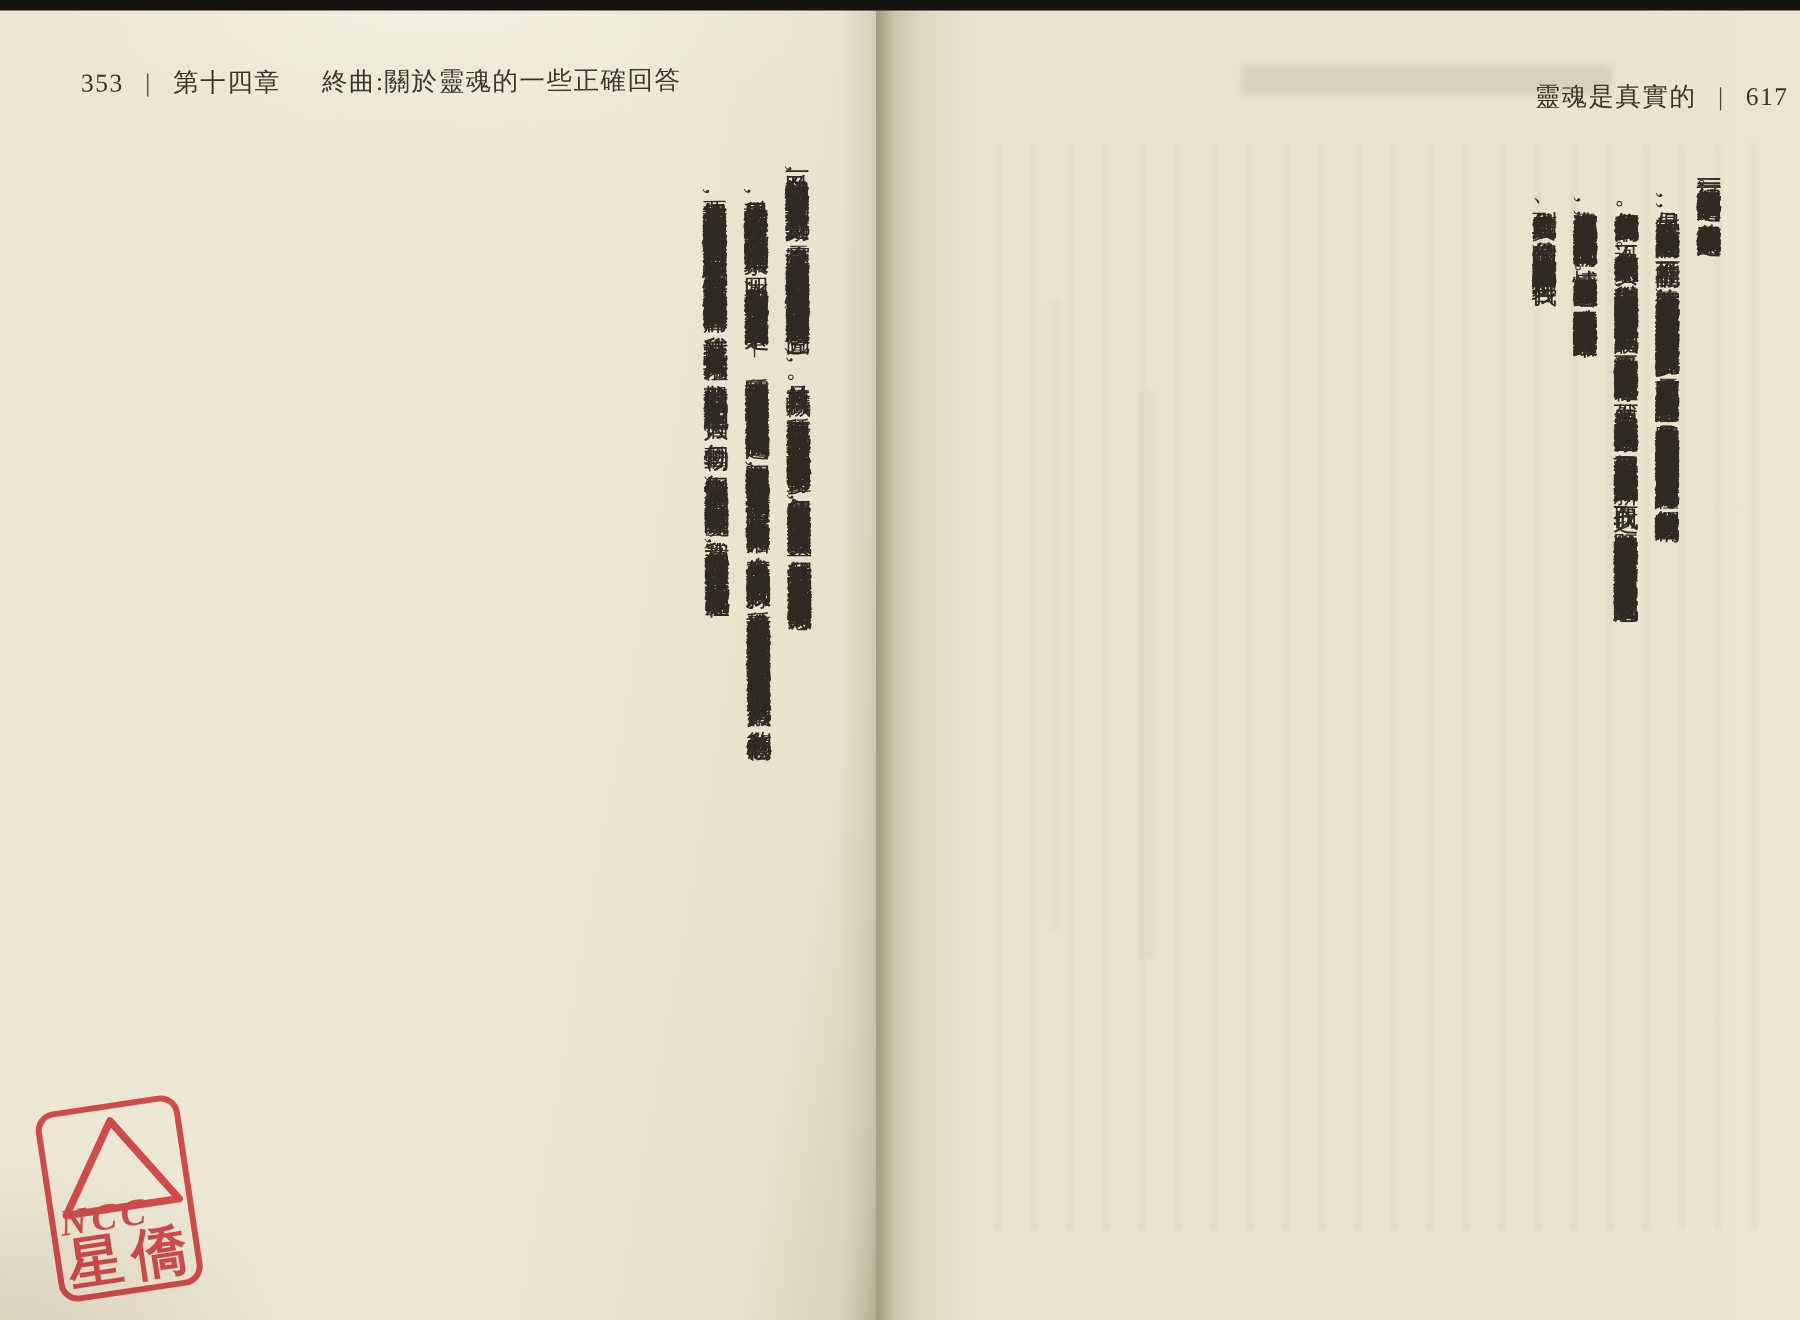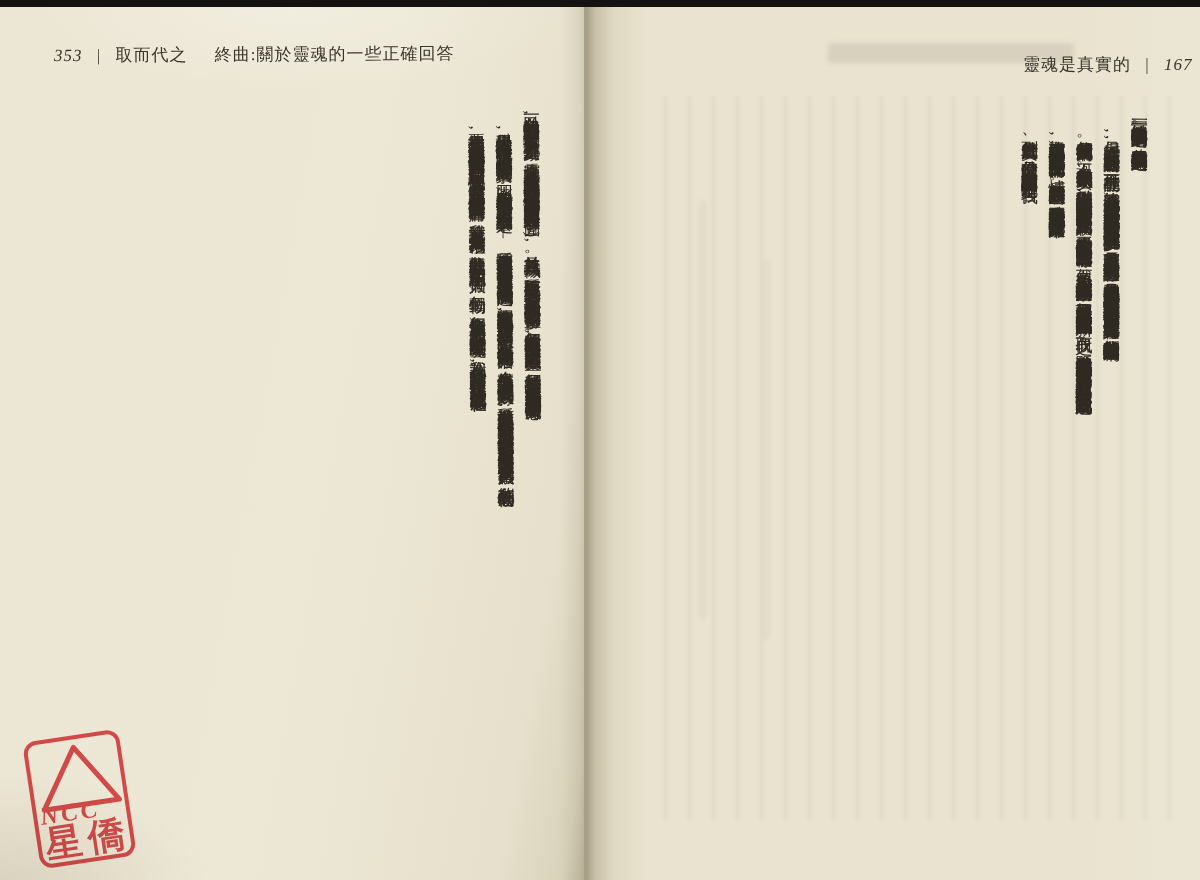--- a/index.html
+++ b/index.html
@@ -31,21 +31,21 @@
   }
   .top-strip{position:absolute;left:0;top:0;width:1200px;height:7px;background:#15130f;}
   .gutter{position:absolute;left:560px;top:6px;width:50px;height:874px;pointer-events:none;
     background:linear-gradient(90deg,rgba(90,80,55,0) 0%,rgba(90,80,55,.10) 40%,rgba(60,52,34,.16) 52%,rgba(90,80,55,.05) 70%,rgba(90,80,55,0) 100%);}
   
   .runhead{position:absolute;font-size:17px;color:#3a352b;letter-spacing:1px;white-space:nowrap;}
   .runhead-left{left:54px;top:43px;transform:rotate(-.3deg);}
   .runhead-right{left:1023px;top:53px;}
   .runhead .sep{margin:0 9px;color:#4a453a;}
   .runhead .chapter{margin-right:22px;}
-  .pageno{font-family:"Liberation Serif",serif;font-style:italic;}
+  .pageno{font-family:"Liberation Serif",serif;}
   
   .vtext{
     position:absolute;writing-mode:vertical-rl;text-orientation:mixed;
     color:#302b23;font-size:17px;text-align:start;
   }
   .vtext p{margin:0;padding:0;}
   .vtext p.indent{text-indent:1em;}
   .vtext-left{
     left:50px;top:104px;width:497px;height:712px;
     line-height:27.5px;letter-spacing:.7px;transform:rotate(-.35deg);
@@ -88,28 +88,28 @@
   <div class="gutter"></div>
   <div class="top-strip"></div>
 
   <div class="ghost ghost-header"></div>
   <div class="ghost ghost-col-a"></div>
   <div class="ghost ghost-col-b"></div>
 
   <div class="runhead runhead-left">
     <span class="pageno">353</span>
     <span class="sep">|</span>
-    <span class="chapter">取而代之</span>
+    <span class="chapter">第十四章</span>
     <span class="chap-title">終曲:關於靈魂的一些正確回答</span>
   </div>
 
   <div class="runhead runhead-right">
     <span class="book-title">靈魂是真實的</span>
     <span class="sep">|</span>
-    <span class="pageno">167</span>
+    <span class="pageno">617</span>
   </div>
 
   <div class="vtext vtext-right">
       <p>一切可能地分清這一事物與那一事物之間的區別。這些手段都是用來找出事物之間的差異。</p>
       <p class="indent">但是,在研究靈魂時,客觀的證據是不存在的、且不可能存在的。靈魂既不能分成部分,也不能分成單個的靈魂;這也是試圖客觀看待靈魂而造成的另一個誤區,也就是說,企圖像計算肉體那樣一個個地計算靈魂的多少。靈魂是真實而主觀的;沒有人能夠用客觀事實證明它的存在。凡是企圖把靈魂客觀化的問題無疑就是錯誤的問題,而凡是研究靈魂獨特活動的問題就無疑是正確的,儘管要找出這些問題的答案是出奇困難的,而且也缺乏實實在在的證據。我們能夠找出這些問題的正確回答來嗎?</p>
       <p class="indent">我相信我們是能夠找得出來的。不過,作為科學家的我仍然感到不安。科學家們認識到,真理是極端難以捉摸的東西,一百年前科學證明正確的東西,今天就可能是完全錯誤的。不論今天我對靈魂的客觀屬性作何評價,這些評價也會遭到同樣的命運。然而,身為科學家,我總也無法抑制住探索真理的衝動。假如又出現了一個更好的觀點或者模式,我將非常高興它能把我的觀點推陳出新、取而代之。既然自十七世紀開普勒的年代以來,還不曾出現過任何靈魂的模型,那麼,我把自己的觀點提出來,呈現在你的眼前,也就不能算是不可饒恕的吧。</p>
       <p class="indent">在建立靈魂模式的過程中,我需要切中要害地探討主題,並且要抓住精神上的比喻、感情,和稍縱即逝的靈感瞬間。這意味著我要學習一種重新認識物質世界的方法,要學會把真實從幻象中分離出來。</p>
       <p class="indent">到底什麼是真實的、什麼是虛幻的呢?我的結論和佛陀的觀點不謀而合,那就是,自我</p>
     </div>
 

